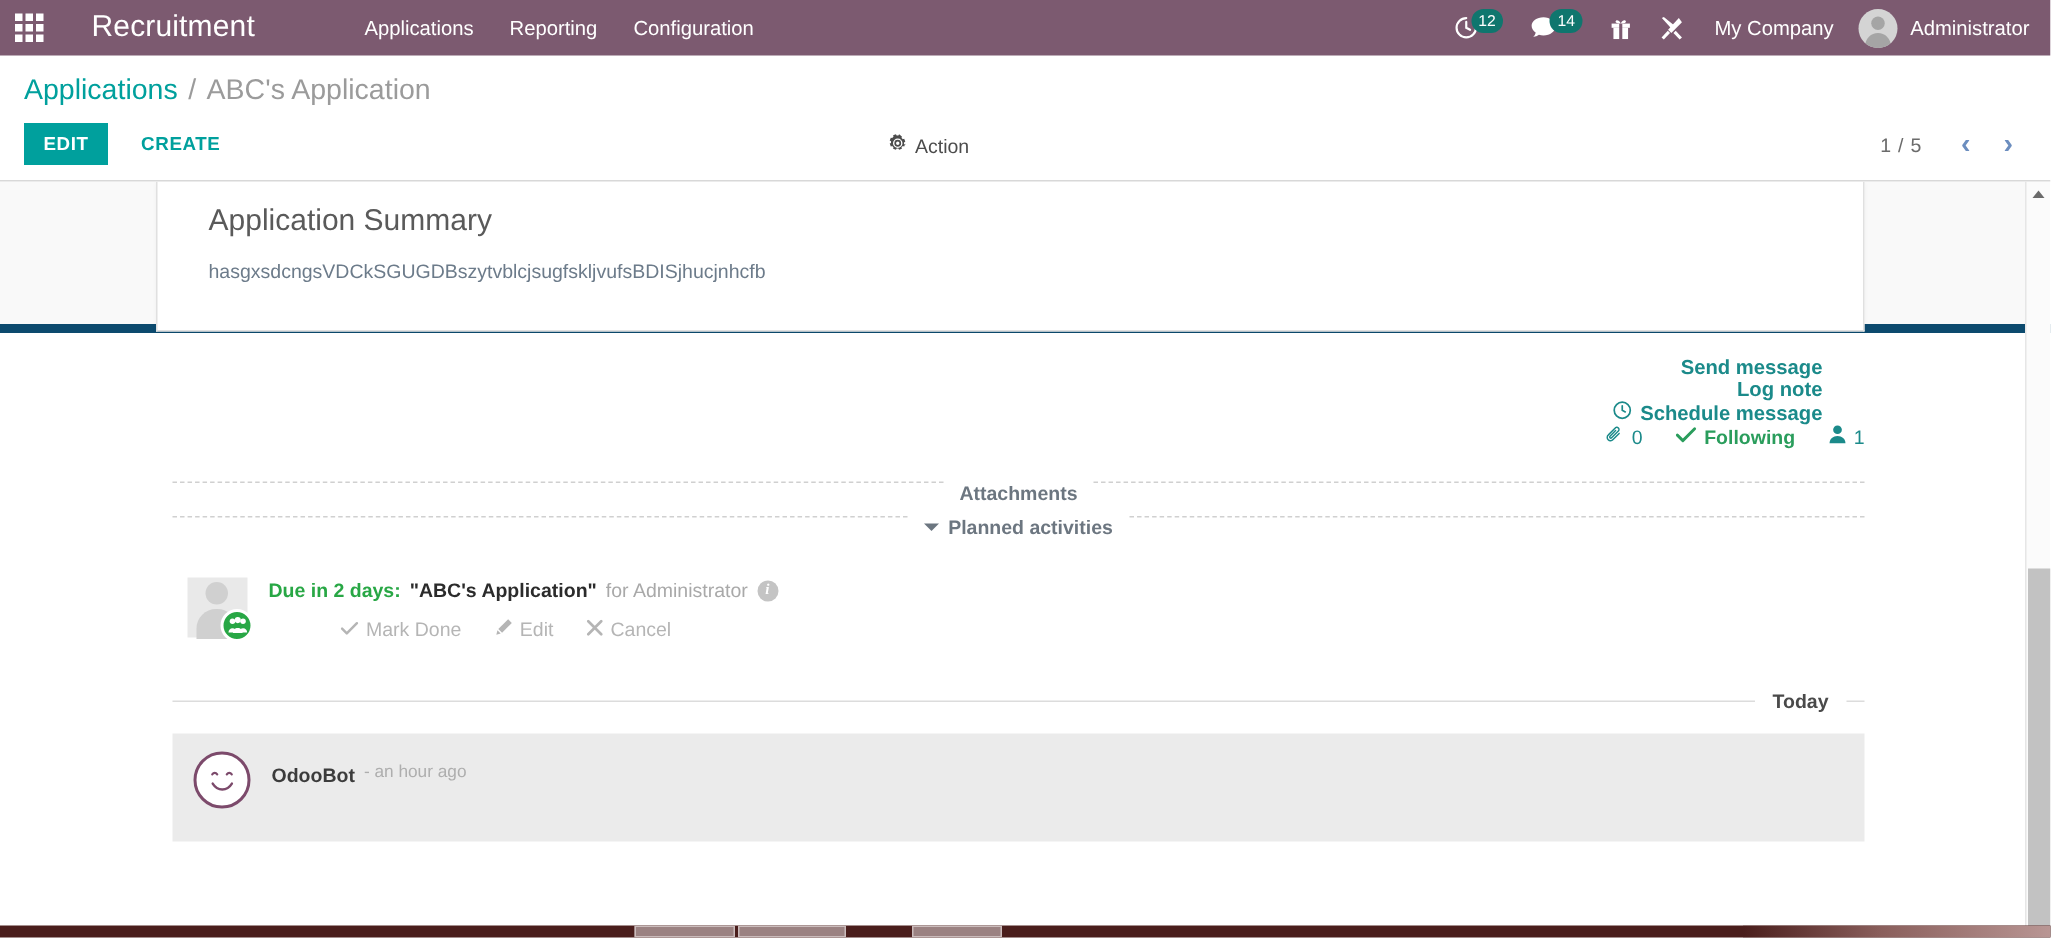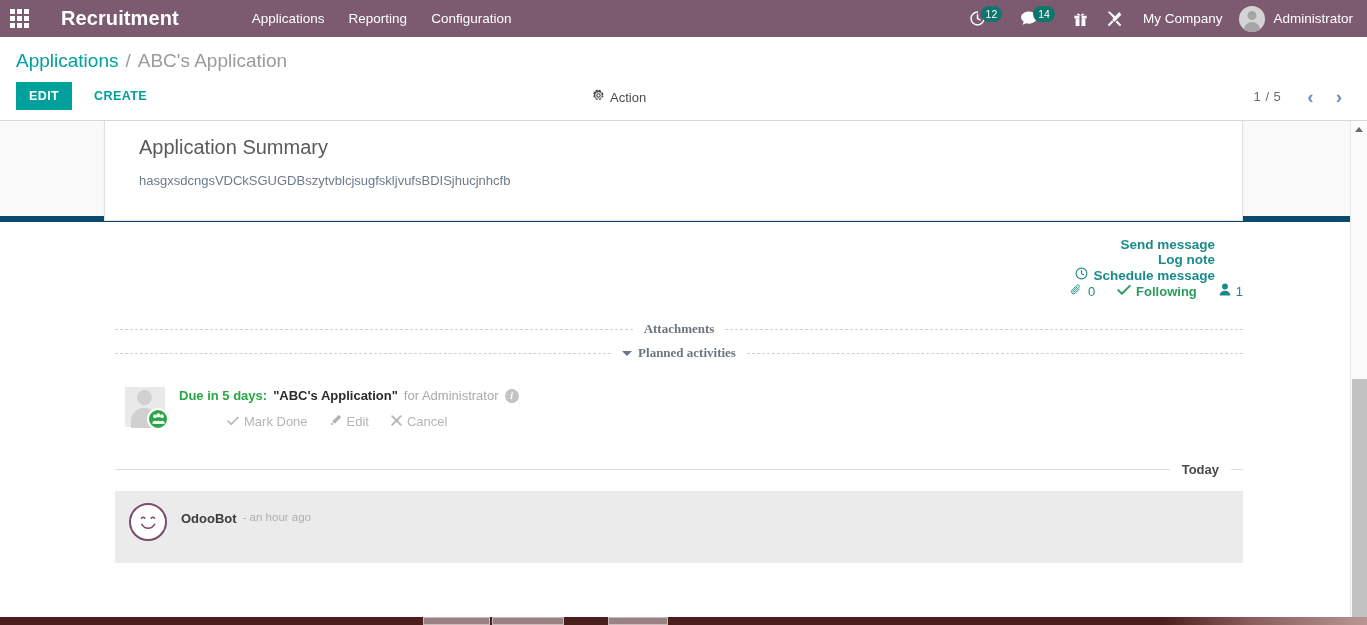--- a/index.html
+++ b/index.html
@@ -29,21 +29,21 @@
   }
   .apps-grid .g {
     display: grid;
     grid-template-columns: repeat(3, 5px);
     grid-template-rows: repeat(3, 5px);
     gap: 2px;
   }
   .apps-grid .g i { background: #ffffff; display: block; width: 5px; height: 5px; }
   .brand {
     font-size: 20px;
-    font-weight: bold;
+    font-weight: normal;
     margin-left: 23px;
     letter-spacing: .1px;
     white-space: nowrap;
     cursor: pointer;
   }
   .nav-menus { display: flex; align-items: center; margin-left: 61px; }
   .nav-menus .menu-item {
     font-size: 13.5px;
     padding: 9px 12px;
     color: #ffffff;
@@ -260,24 +260,23 @@
   }
   .ct-stat {
     display: flex; align-items: center; gap: 5px;
     font-size: 13px; color: #1b8a8a; cursor: pointer;
     white-space: nowrap;
   }
   .ct-following { color: #2a9d5c; font-weight: bold; }
 
   .divider {
     display: flex;
-    align-items: center;
+    align-items: flex-start;
     gap: 11px;
     margin: 8px 0 0 0;
-    font-family: Liberation Serif, serif;
   }
   .divider .line {
     flex: 1;
     border-top: 1px dashed #d0d0d0;
     height: 0;
   }
   .divider .dlabel {
     color: #6c7680;
     font-size: 13px;
     font-weight: bold;
@@ -656,21 +655,21 @@
             <circle cx="10.8" cy="3.4" r="2"></circle>
             <circle cx="7" cy="2.6" r="2.2"></circle>
             <path d="M.3 11.6c0-2 1.3-3.2 2.9-3.2s2.9 1.2 2.9 3.2z"></path>
             <path d="M8 11.6c0-2 1.3-3.2 2.9-3.2s2.9 1.2 2.9 3.2z"></path>
             <path d="M3.5 12c0-2.3 1.5-3.7 3.5-3.7s3.5 1.4 3.5 3.7z"></path>
           </svg>
         </span>
       </div>
       <div class="act-body">
         <div class="act-line1">
-          <span class="act-due">Due in 5 days:</span>
+          <span class="act-due">Due in 2 days:</span>
           <span class="act-subject">"ABC's Application"</span>
           <span class="act-for">for Administrator</span>
           <span class="info-icon">i</span>
         </div>
         <div class="act-line2">
           <span class="act-action">
             <span>
               <svg width="12" height="10" viewBox="0 0 16 13" fill="none">
                 <path d="M1.4 6.6l4.2 4.2L14.6 1.8" stroke="#b5b5b5" stroke-width="2.2" stroke-linecap="round" stroke-linejoin="round"></path>
               </svg>

